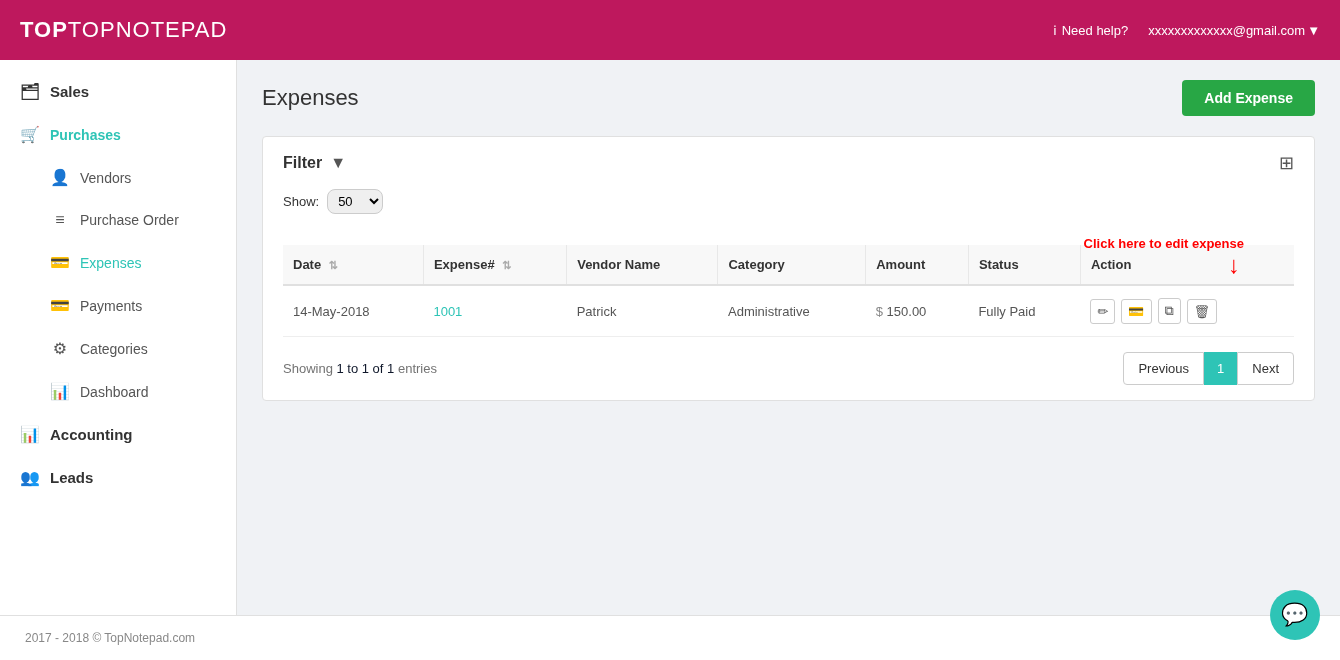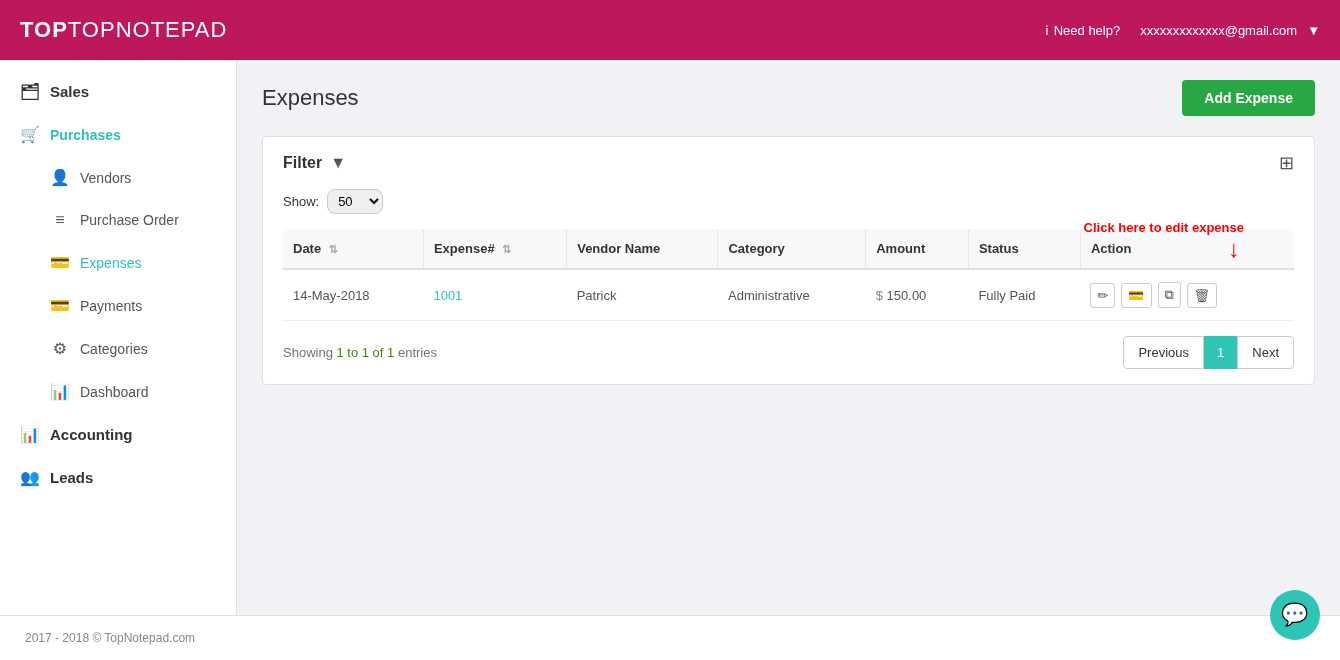--- a/index.html
+++ b/index.html
@@ -34,21 +34,21 @@
       align-items: center;
       gap: 5px;
       color: white;
       font-size: 13px;
     }
     .user-email {
       color: white;
       font-size: 13px;
       display: flex;
       align-items: center;
-      gap: 10px;
+      gap: 2px;
     }
 
     
     .layout {
       display: flex;
       flex: 1;
     }
 
     
     .sidebar {
@@ -129,21 +129,21 @@
       font-size: 18px;
       color: #555;
       cursor: pointer;
     }
 
     
     .show-row {
       display: flex;
       align-items: center;
       gap: 8px;
-      margin-bottom: 15px;
+      margin-bottom: 31px;
       font-size: 13px;
       color: #333;
     }
     .show-select {
       border: 1px solid #ccc;
       border-radius: 8px;
       padding: 3px 6px;
       font-size: 13px;
     }
 
@@ -391,21 +391,21 @@
                 </div>
               </td>
             </tr>
           </tbody>
         </table>
       </div>
 
       <div class="table-footer">
         <div class="showing-text">
           <span>Showing </span>
-          <span style="color:#4d7c0f;">1 to 1 of 1</span>
+          <span style="color:#0f172a;">1 to 1 of 1</span>
           <span> entries</span>
         </div>
         <div class="pagination">
           <button class="page-btn">Previous</button>
           <span class="page-num">1</span>
           <button class="page-btn">Next</button>
         </div>
       </div>
     </div>
   </div>

